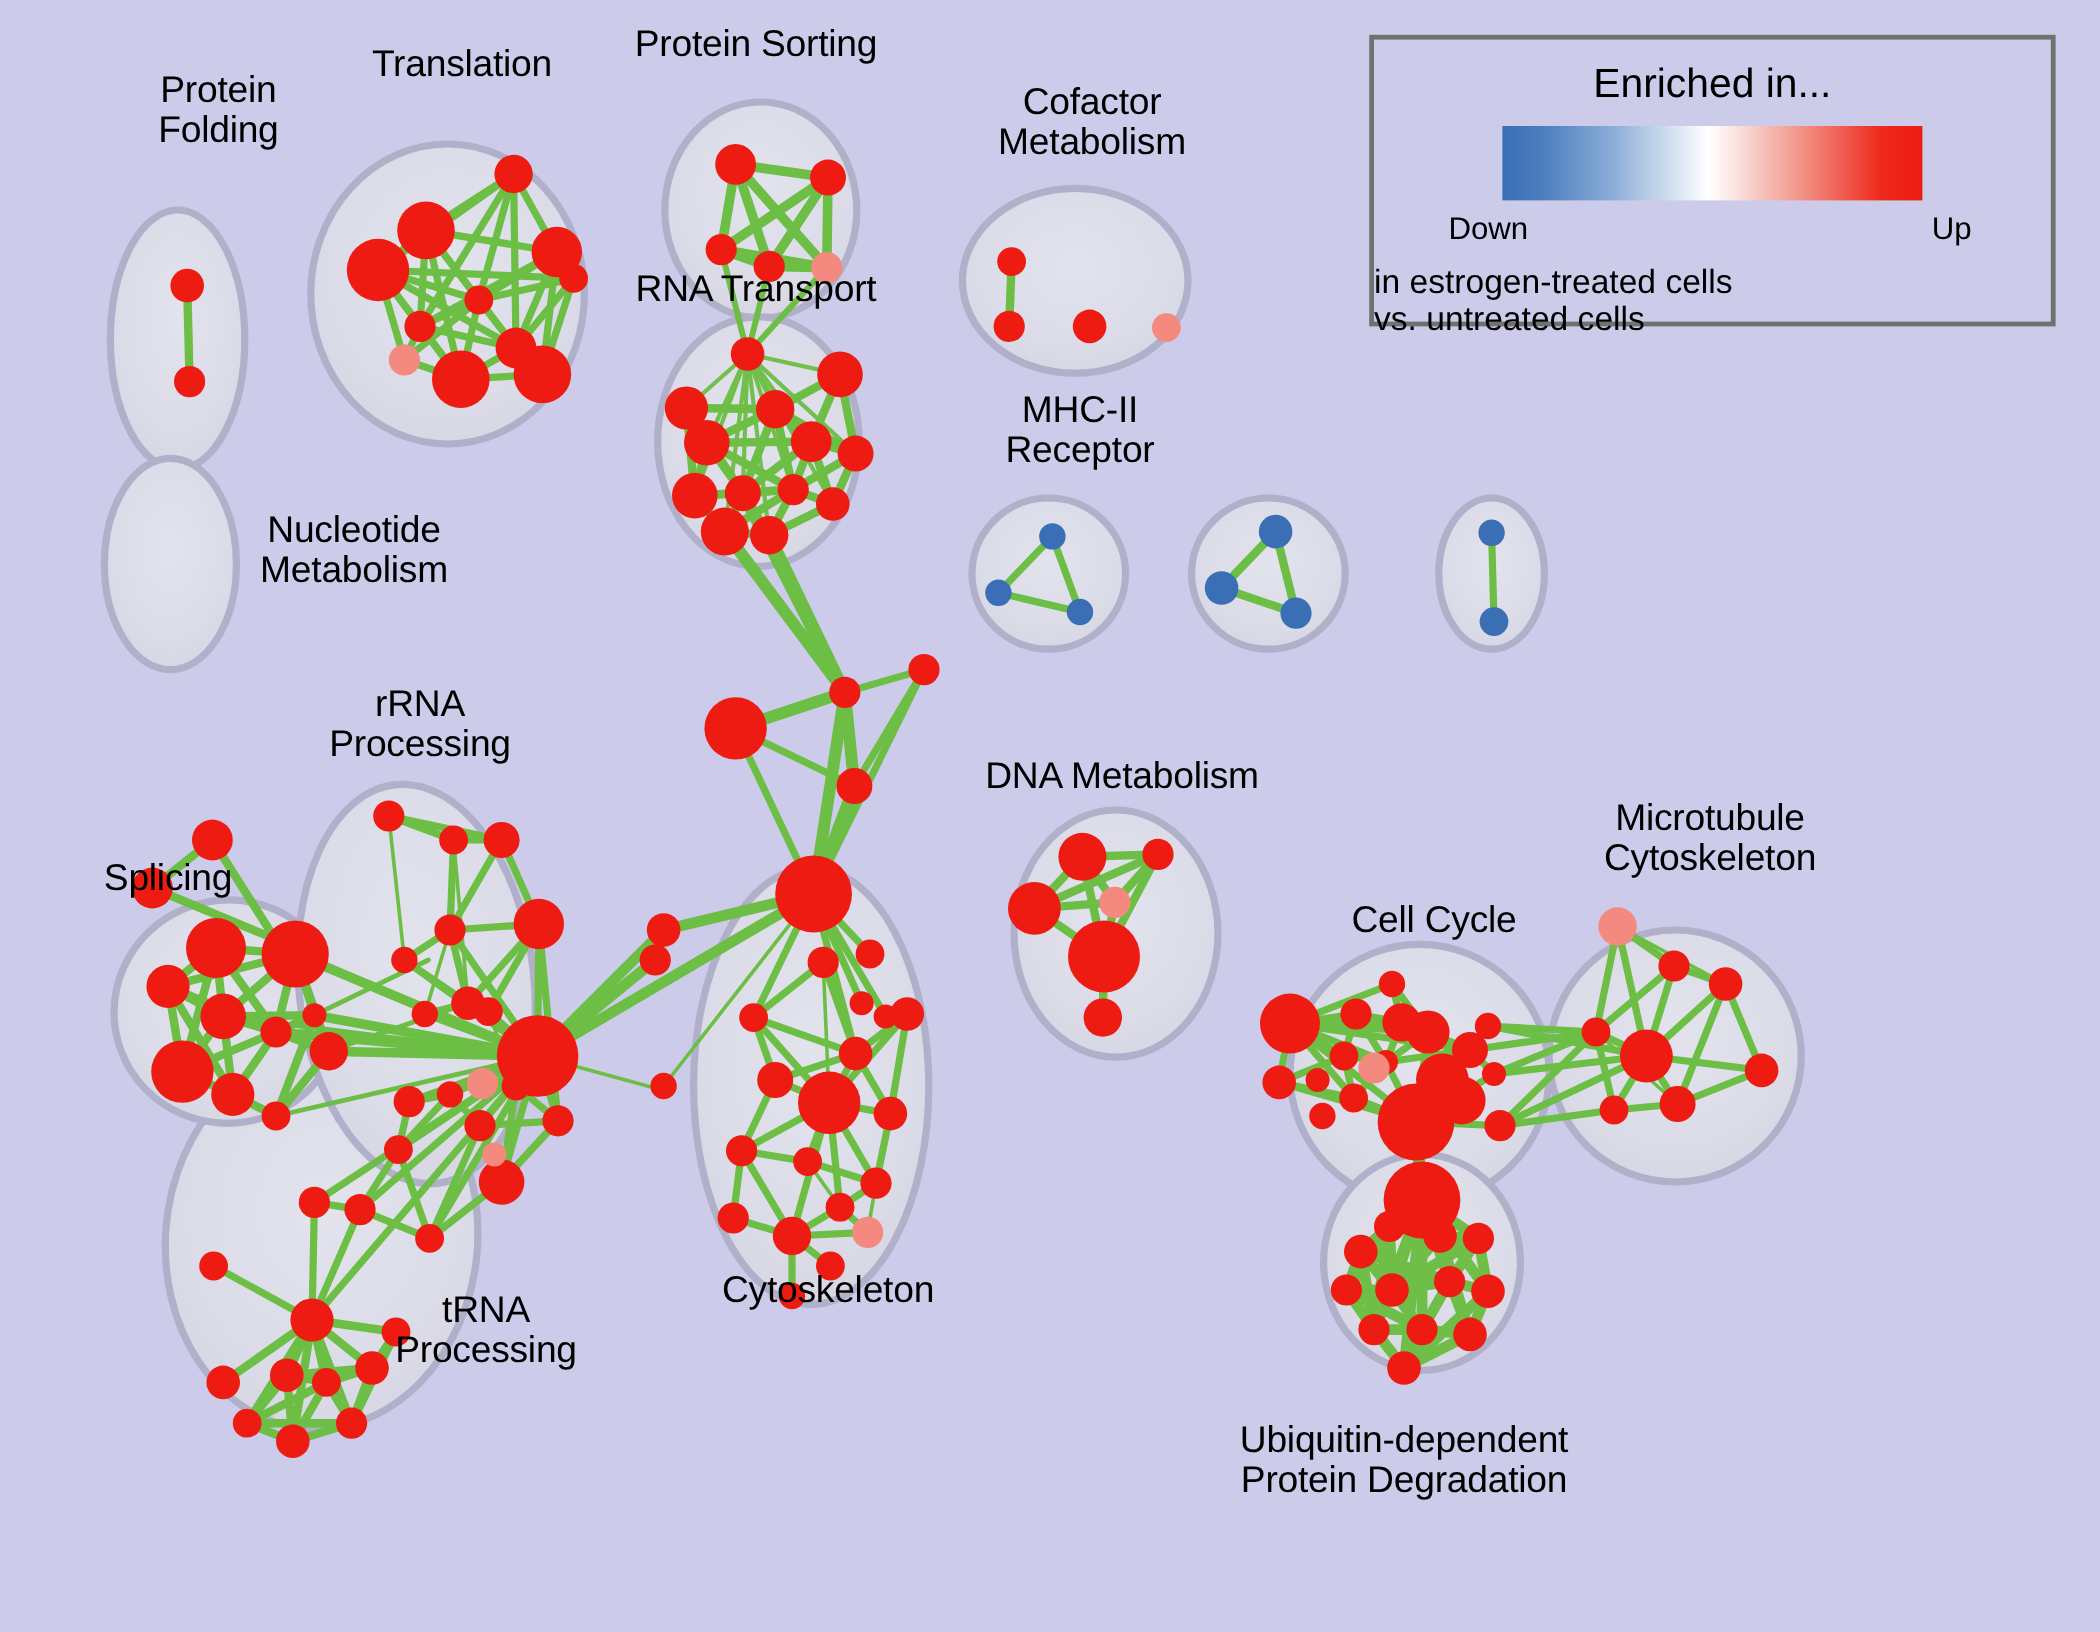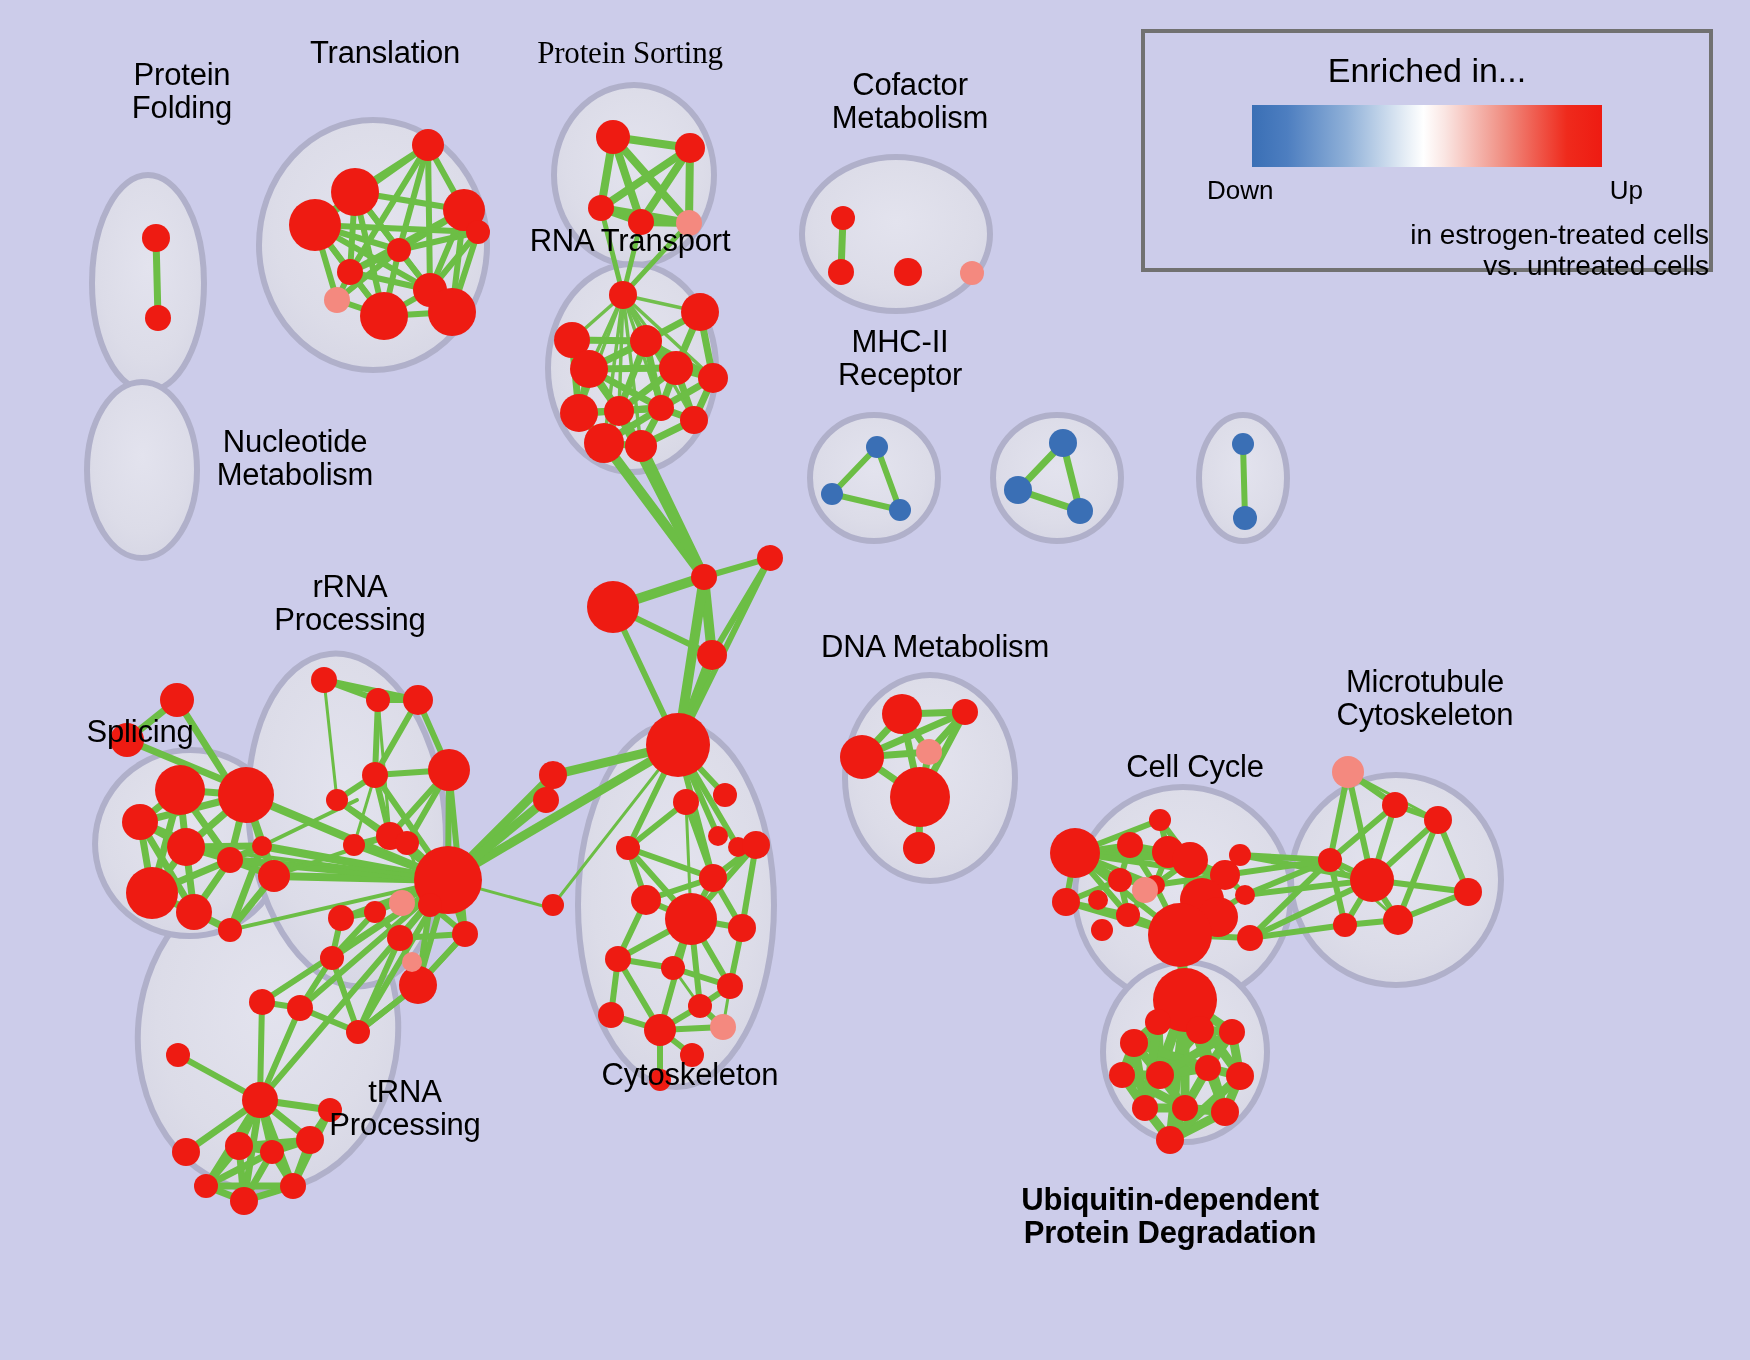--- a/index.html
+++ b/index.html
@@ -41,21 +41,21 @@
     top:72px;width:350px;height:62px;
     background:linear-gradient(to right,#3a6fb5 0%,#4d7ec0 10%,#8fb0d8 27%,#e6eef6 44%,#ffffff 49%,#fae6e3 55%,#f08e82 72%,#ef2a1c 90%,#ee1b12 100%);
   }
   .legend-end{
     position:absolute;top:142px;font-size:26px;color:#000;
   }
   #legend-down{left:62px;}
   #legend-up{right:66px;}
   #legend-sub{
     position:absolute;left:0;top:186px;width:100%;
-    text-align:right;font-size:28px;line-height:1.12;color:#000;
+    text-align:left;font-size:28px;line-height:1.12;color:#000;
     white-space:pre-line;
   }
 </style>
 </head>
 <body>
 
 <div id="stage">
 
   <svg id="net" viewBox="0 0 1750 1360">
     <defs>
@@ -796,39 +796,39 @@
         <circle cx="1225" cy="1112" r="14"></circle>
         <circle cx="1170" cy="1140" r="14"></circle>
       </g>
 
     </g>
   </svg>
 
   <div class="cluster-label" style="left:82px;top:58px;width:200px;">Protein
 Folding</div>
   <div class="cluster-label" style="left:285px;top:36px;width:200px;">Translation</div>
-  <div class="cluster-label" style="left:500px;top:36px;width:260px;font-family:Liberation Serif, serif;">Protein Sorting</div>
+  <div class="cluster-label" style="left:500px;top:20px;width:260px;">Protein Sorting</div>
   <div class="cluster-label" style="left:795px;top:68px;width:230px;">Cofactor
 Metabolism</div>
   <div class="cluster-label" style="left:505px;top:224px;width:250px;">RNA Transport</div>
   <div class="cluster-label" style="left:800px;top:325px;width:200px;">MHC-II
 Receptor</div>
   <div class="cluster-label" style="left:185px;top:425px;width:220px;">Nucleotide
 Metabolism</div>
   <div class="cluster-label" style="left:250px;top:570px;width:200px;">rRNA
 Processing</div>
   <div class="cluster-label" style="left:55px;top:715px;width:170px;">Splicing</div>
   <div class="cluster-label" style="left:805px;top:630px;width:260px;">DNA Metabolism</div>
   <div class="cluster-label" style="left:1300px;top:665px;width:250px;">Microtubule
 Cytoskeleton</div>
   <div class="cluster-label" style="left:1095px;top:750px;width:200px;">Cell Cycle</div>
   <div class="cluster-label" style="left:565px;top:1058px;width:250px;">Cytoskeleton</div>
   <div class="cluster-label" style="left:300px;top:1075px;width:210px;">tRNA
 Processing</div>
-  <div class="cluster-label" style="left:985px;top:1183px;width:370px;font-weight:bold;">Ubiquitin-dependent
+  <div class="cluster-label" style="left:985px;top:1183px;width:370px;">Ubiquitin-dependent
 Protein Degradation</div>
 
   <div id="legend">
     <div id="legend-title">Enriched in...</div>
     <div id="legend-bar"></div>
     <div class="legend-end" id="legend-down">Down</div>
     <div class="legend-end" id="legend-up">Up</div>
     <div id="legend-sub">in estrogen-treated cells
 vs. untreated cells</div>
   </div>

